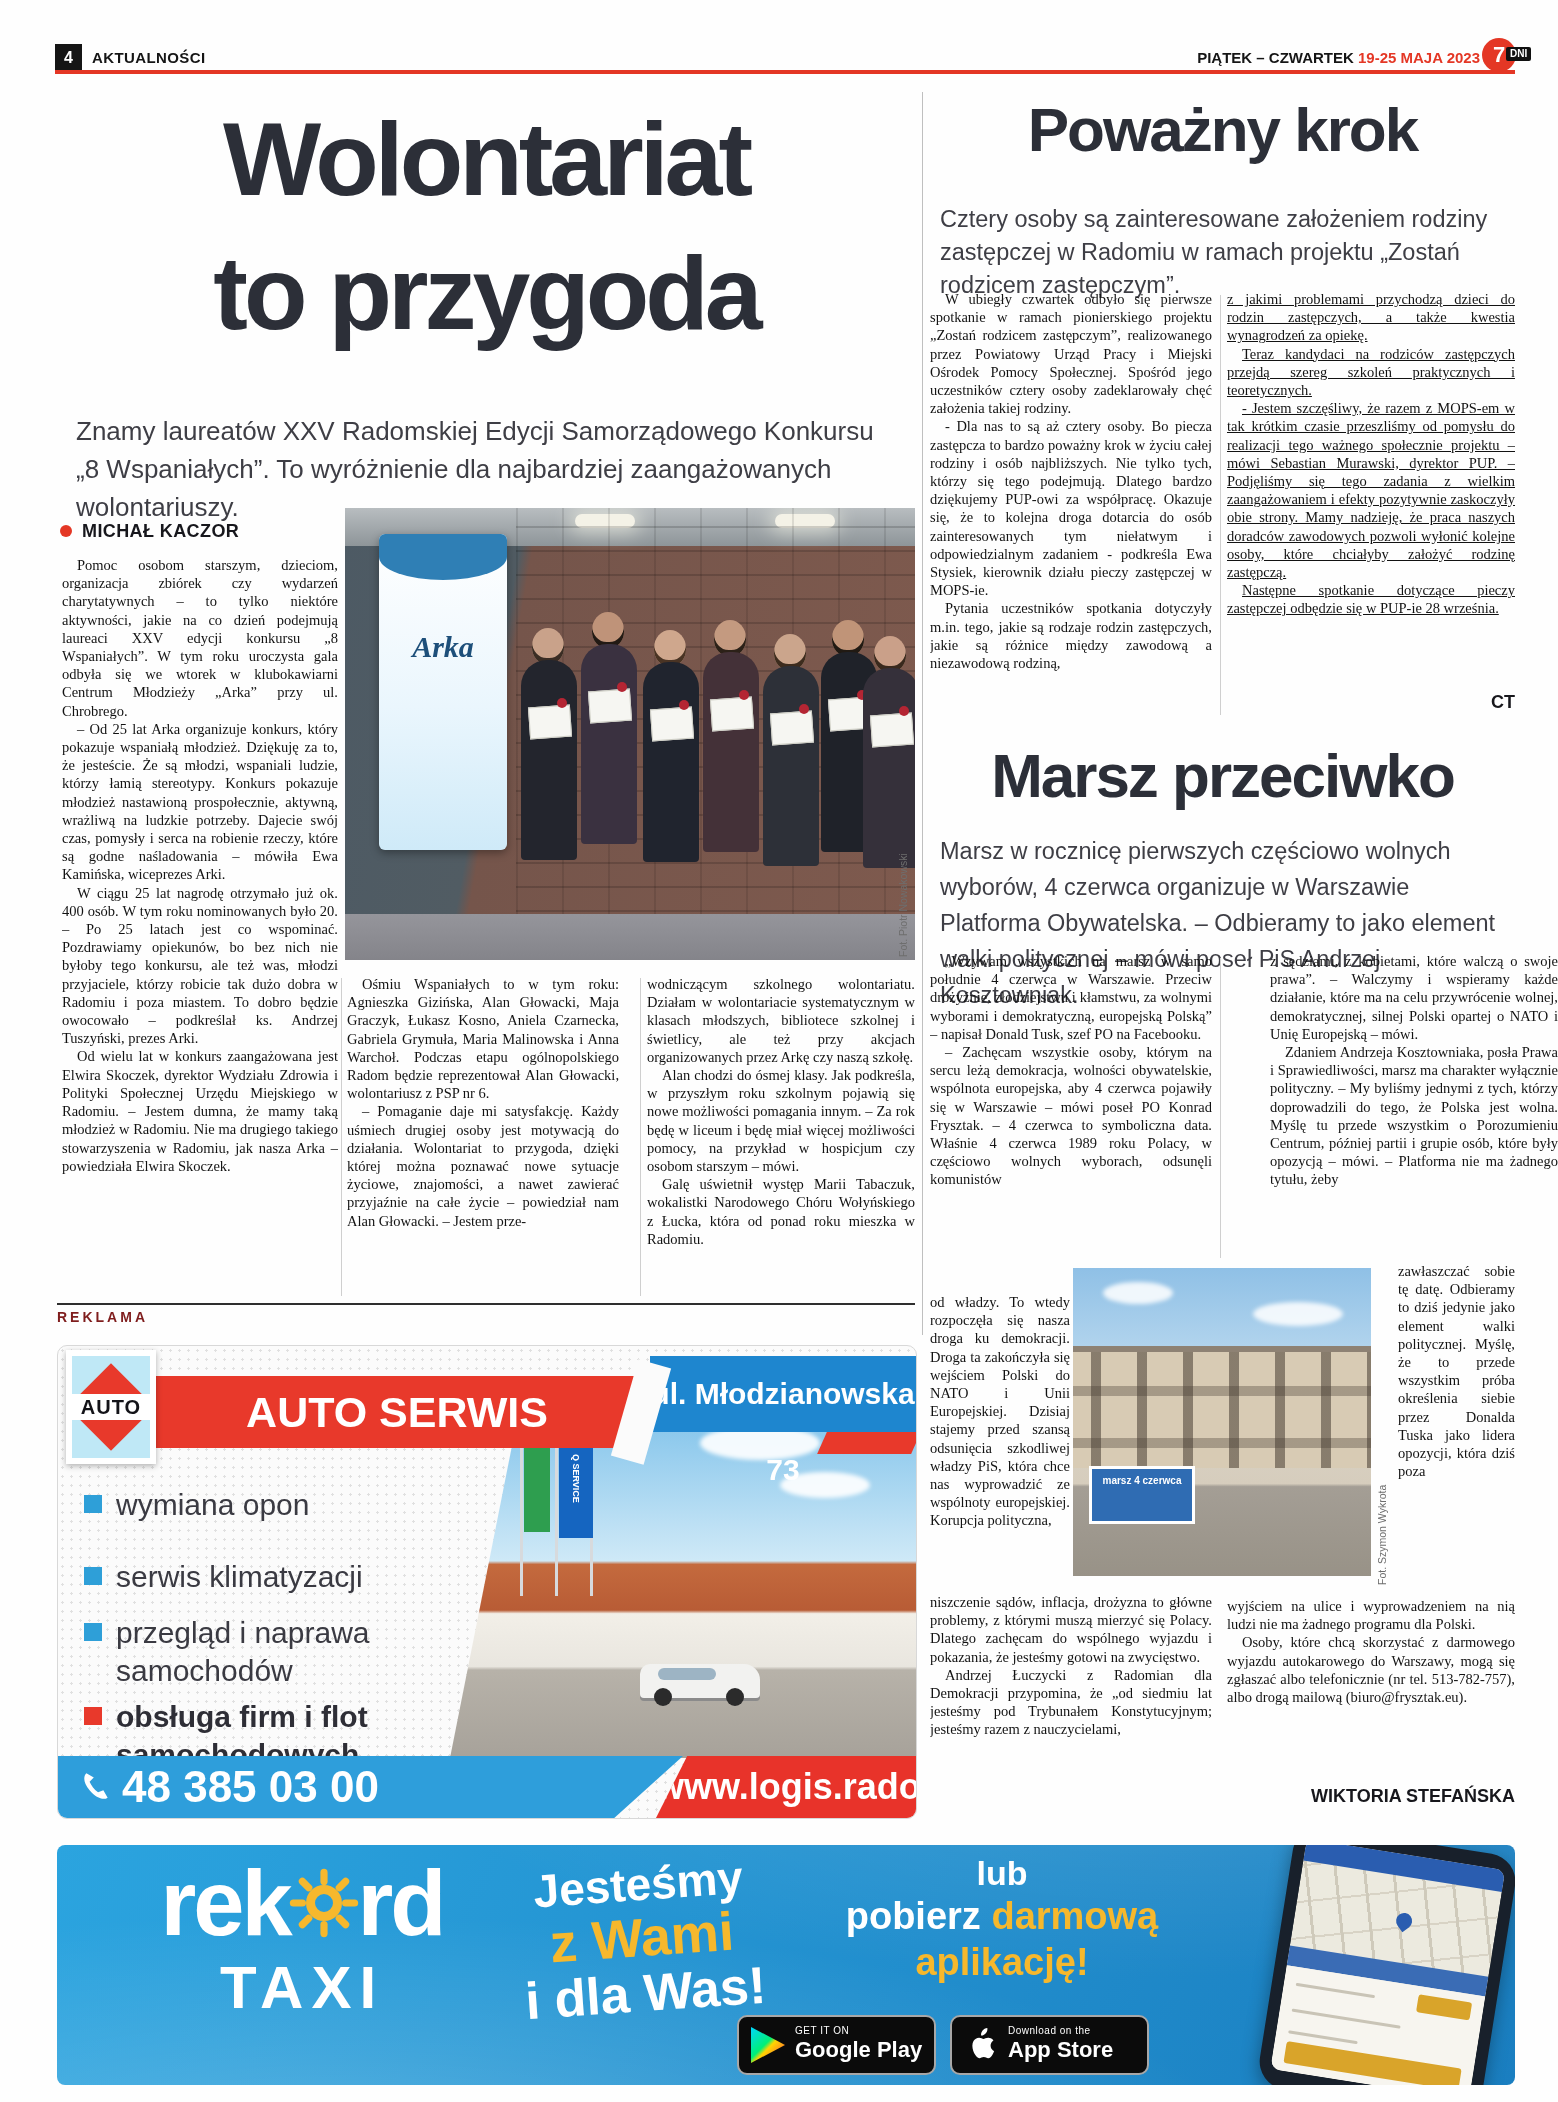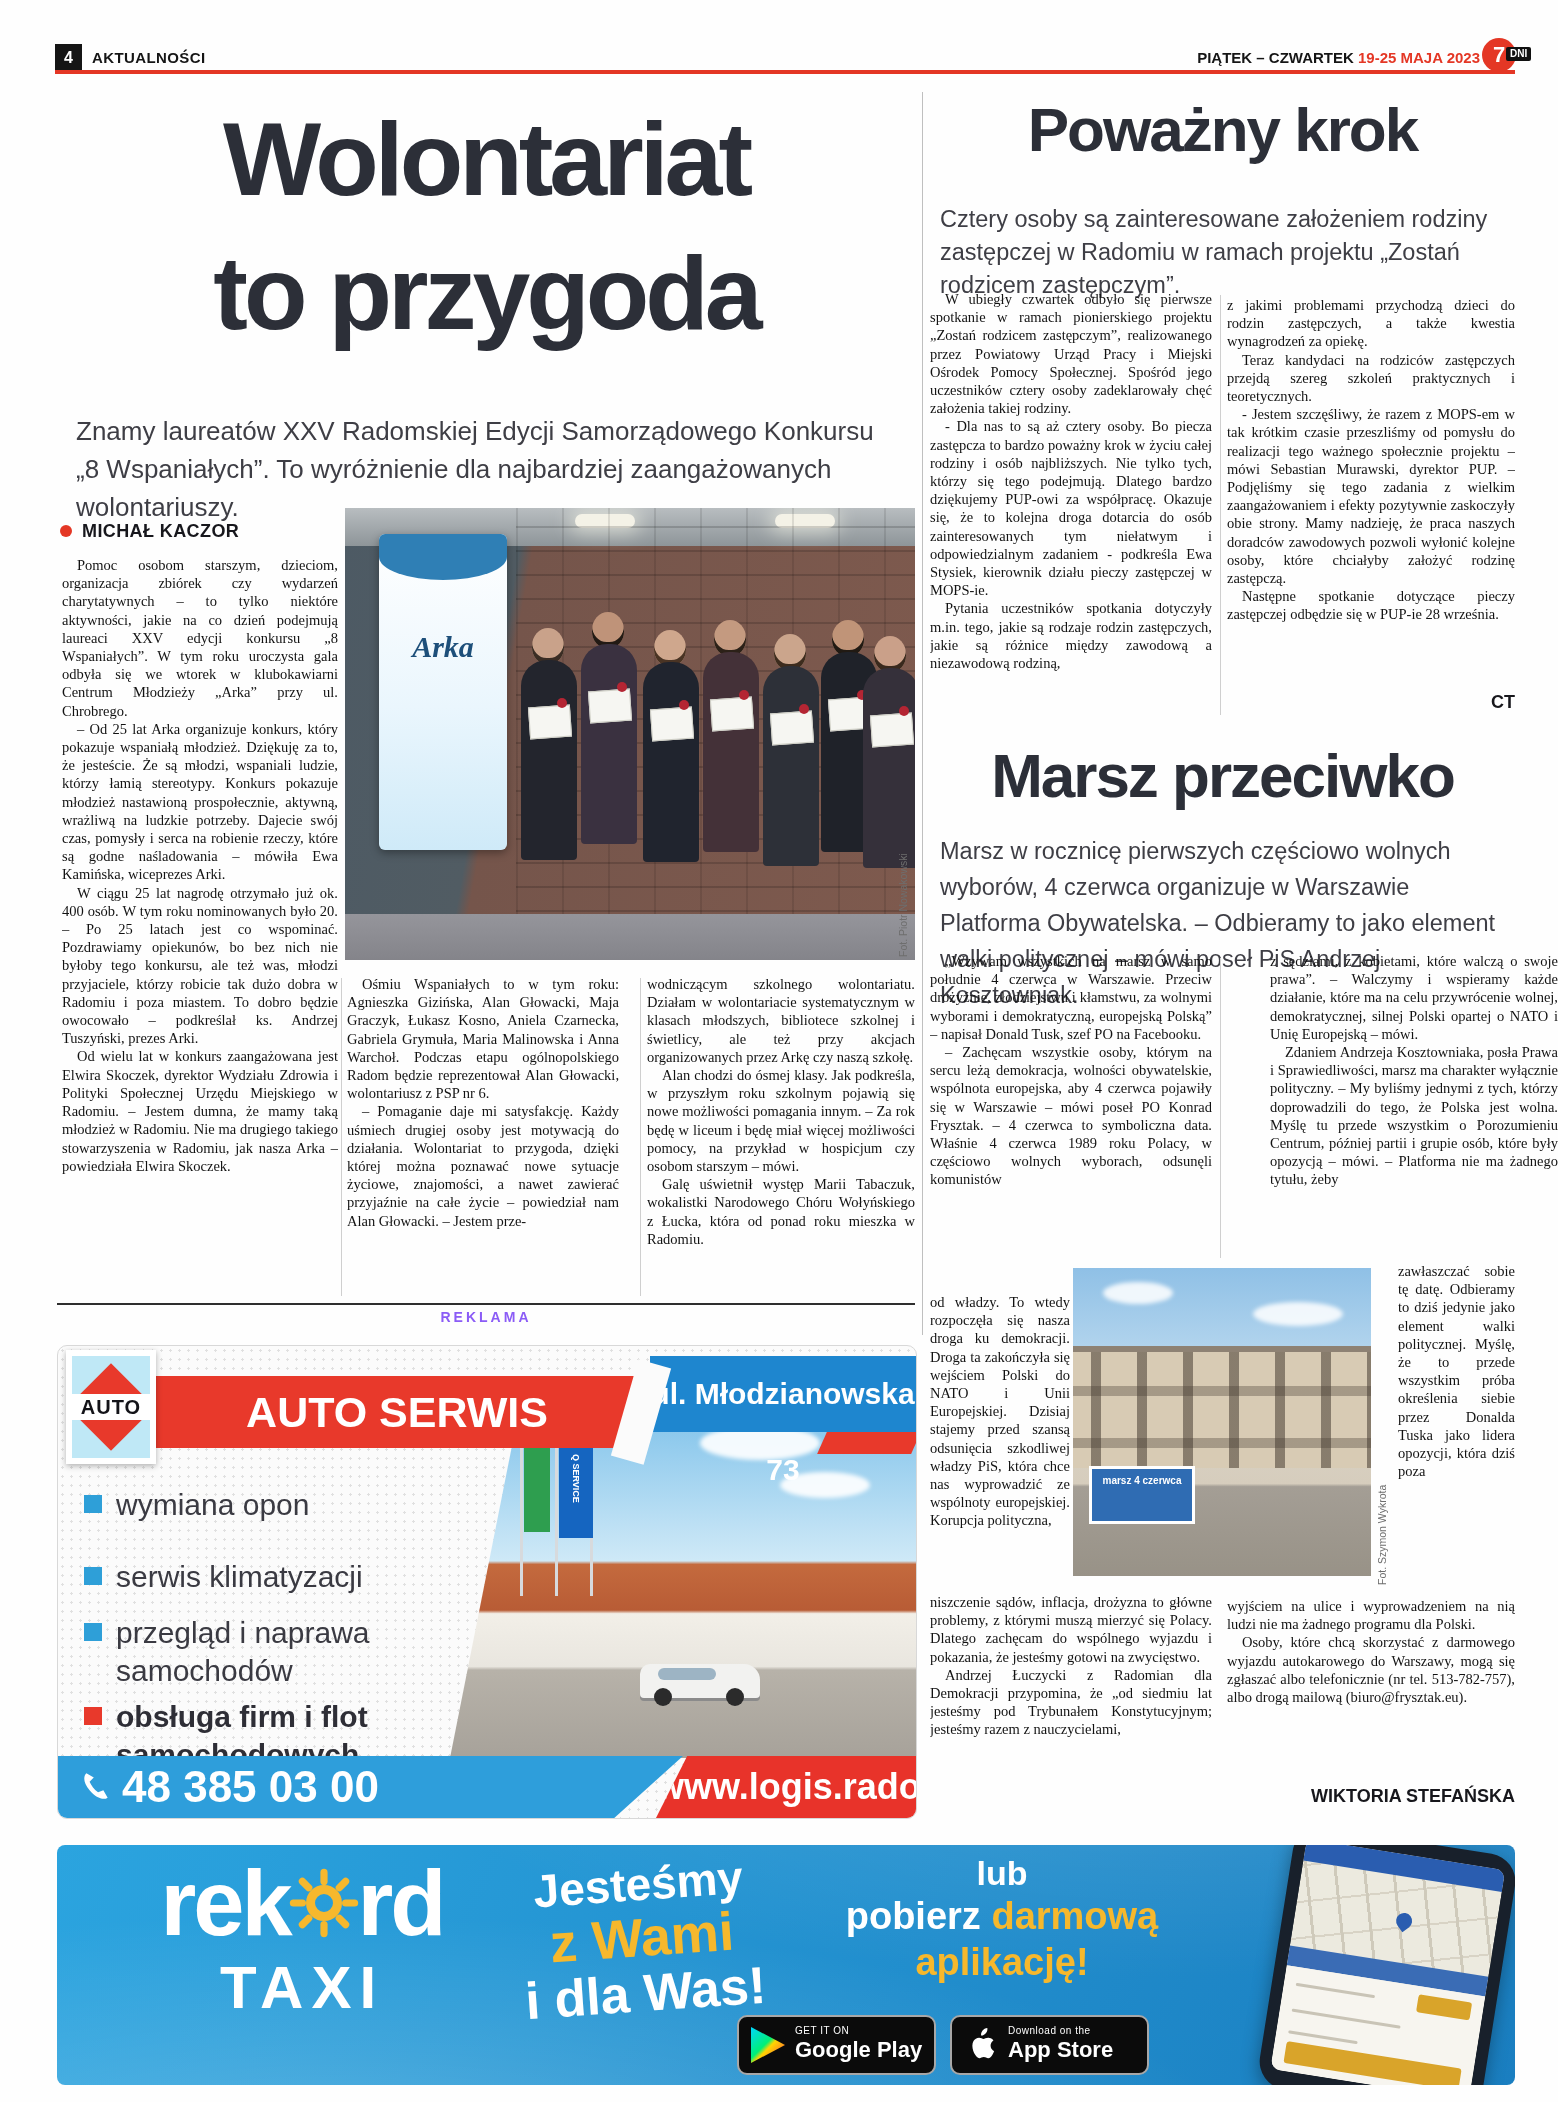--- a/index.html
+++ b/index.html
@@ -31,21 +31,21 @@
   .lead3{left:940px;top:833px;width:566px;font-size:23.5px;line-height:36px;}
   .byline{font-family:"Liberation Sans",sans-serif;font-weight:bold;font-size:18px;color:#17171c;letter-spacing:.4px;}
   .byline .dot{display:inline-block;width:12px;height:12px;border-radius:50%;background:#e43725;margin-right:10px;}
   .sig{font-family:"Liberation Sans",sans-serif;font-weight:bold;font-size:18px;color:#17171c;text-align:right;}
   
   .col{overflow:hidden;text-align:justify;font-size:14.5px;line-height:18.2px;color:#121212;hyphens:auto;}
   .col p{margin:0;text-indent:15px;}
   .col p.cont{text-indent:0;}
   .credit{font:10.5px "Liberation Sans",sans-serif;color:#6e6e6e;writing-mode:vertical-rl;transform:rotate(180deg);
           white-space:nowrap;}
-  .reklama{font:bold 14px "Liberation Sans",sans-serif;letter-spacing:3px;color:#8b5cf6;text-align:center;}
+  .reklama{font:bold 14px "Liberation Sans",sans-serif;letter-spacing:3px;color:#7f1d1d;text-align:left;}
   .hrule{background:#2e2e2e;height:2px;}
   
   .photo{overflow:hidden;}
   .p1{left:345px;top:508px;width:570px;height:452px;background:linear-gradient(100deg,#4d5a64 0%,#515c63 28%,#75554b 30%,#7e5a4e 100%);}
   .p1 .bricks{position:absolute;left:30%;top:0;width:70%;height:100%;
      background:repeating-linear-gradient(0deg,rgba(0,0,0,.16) 0 2px,transparent 2px 24px),
                 repeating-linear-gradient(90deg,rgba(0,0,0,.10) 0 2px,transparent 2px 46px);}
   .p1 .ceiling{position:absolute;left:0;top:0;width:100%;height:38px;background:linear-gradient(#b8bdc0,#8e9599);}
   .p1 .lamp{position:absolute;top:6px;width:60px;height:14px;border-radius:8px;background:#f4f2e7;box-shadow:0 0 18px 6px rgba(255,255,240,.5);}
   .p1 .floor{position:absolute;left:0;bottom:0;width:100%;height:46px;background:linear-gradient(#95959b,#84848a);}
@@ -250,21 +250,21 @@
 
   <div class="abs title-l" style="left:930px;top:94px;width:585px;">Poważny krok</div>
   <div class="abs lead lead2">Cztery osoby są zainteresowane założeniem rodziny zastępczej w Radomiu w ramach projektu „Zostań rodzicem zastępczym”.</div>
   <div class="abs vrule" style="left:1220px;top:295px;height:420px;"></div>
 
   <div class="abs col" style="left:930px;top:290px;width:282px;height:440px;">
     <p>W ubiegły czwartek odbyło się pierwsze spotkanie w ramach pionierskiego projektu „Zostań rodzicem zastępczym”, realizowanego przez Powiatowy Urząd Pracy i Miejski Ośrodek Pomocy Społecznej. Spośród jego uczestników cztery osoby zadeklarowały chęć założenia takiej rodziny.</p>
     <p>- Dla nas to są aż cztery osoby. Bo piecza zastępcza to bardzo poważny krok w życiu całej rodziny i osób najbliższych. Nie tylko tych, którzy się tego podejmują. Dlatego bardzo dziękujemy PUP-owi za współpracę. Okazuje się, że to kolejna droga dotarcia do osób zainteresowanych tym niełatwym i odpowiedzialnym zadaniem - podkreśla Ewa Stysiek, kierownik działu pieczy zastępczej w MOPS-ie.</p>
     <p>Pytania uczestników spotkania dotyczyły m.in. tego, jakie są rodzaje rodzin zastępczych, jakie są różnice między zawodową a niezawodową rodziną,</p>
   </div>
-  <div class="abs col" style="left:1227px;top:296px;width:288px;height:420px;">
+  <div class="abs col" style="left:1227px;top:290px;width:288px;height:420px;text-decoration:underline;">
     <p class="cont">z jakimi problemami przychodzą dzieci do rodzin zastępczych, a także kwestia wynagrodzeń za opiekę.</p>
     <p>Teraz kandydaci na rodziców zastępczych przejdą szereg szkoleń praktycznych i teoretycznych.</p>
     <p>- Jestem szczęśliwy, że razem z MOPS-em w tak krótkim czasie przeszliśmy od pomysłu do realizacji tego ważnego społecznie projektu – mówi Sebastian Murawski, dyrektor PUP. – Podjęliśmy się tego zadania z wielkim zaangażowaniem i efekty pozytywnie zaskoczyły obie strony. Mamy nadzieję, że praca naszych doradców zawodowych pozwoli wyłonić kolejne osoby, które chciałyby założyć rodzinę zastępczą.</p>
     <p>Następne spotkanie dotyczące pieczy zastępczej odbędzie się w PUP-ie 28 września.</p>
   </div>
   <div class="abs sig" style="left:1227px;top:692px;width:288px;">CT</div>
 
   <div class="abs title-l" style="left:930px;top:740px;width:585px;">Marsz przeciwko</div>
   <div class="abs lead lead3">Marsz w rocznicę pierwszych częściowo wolnych wyborów, 4 czerwca organizuje w Warszawie Platforma Obywatelska. – Odbieramy to jako element walki politycznej – mówi poseł PiS Andrzej Kosztowniak.</div>
   <div class="abs vrule" style="left:1220px;top:958px;height:300px;"></div>

